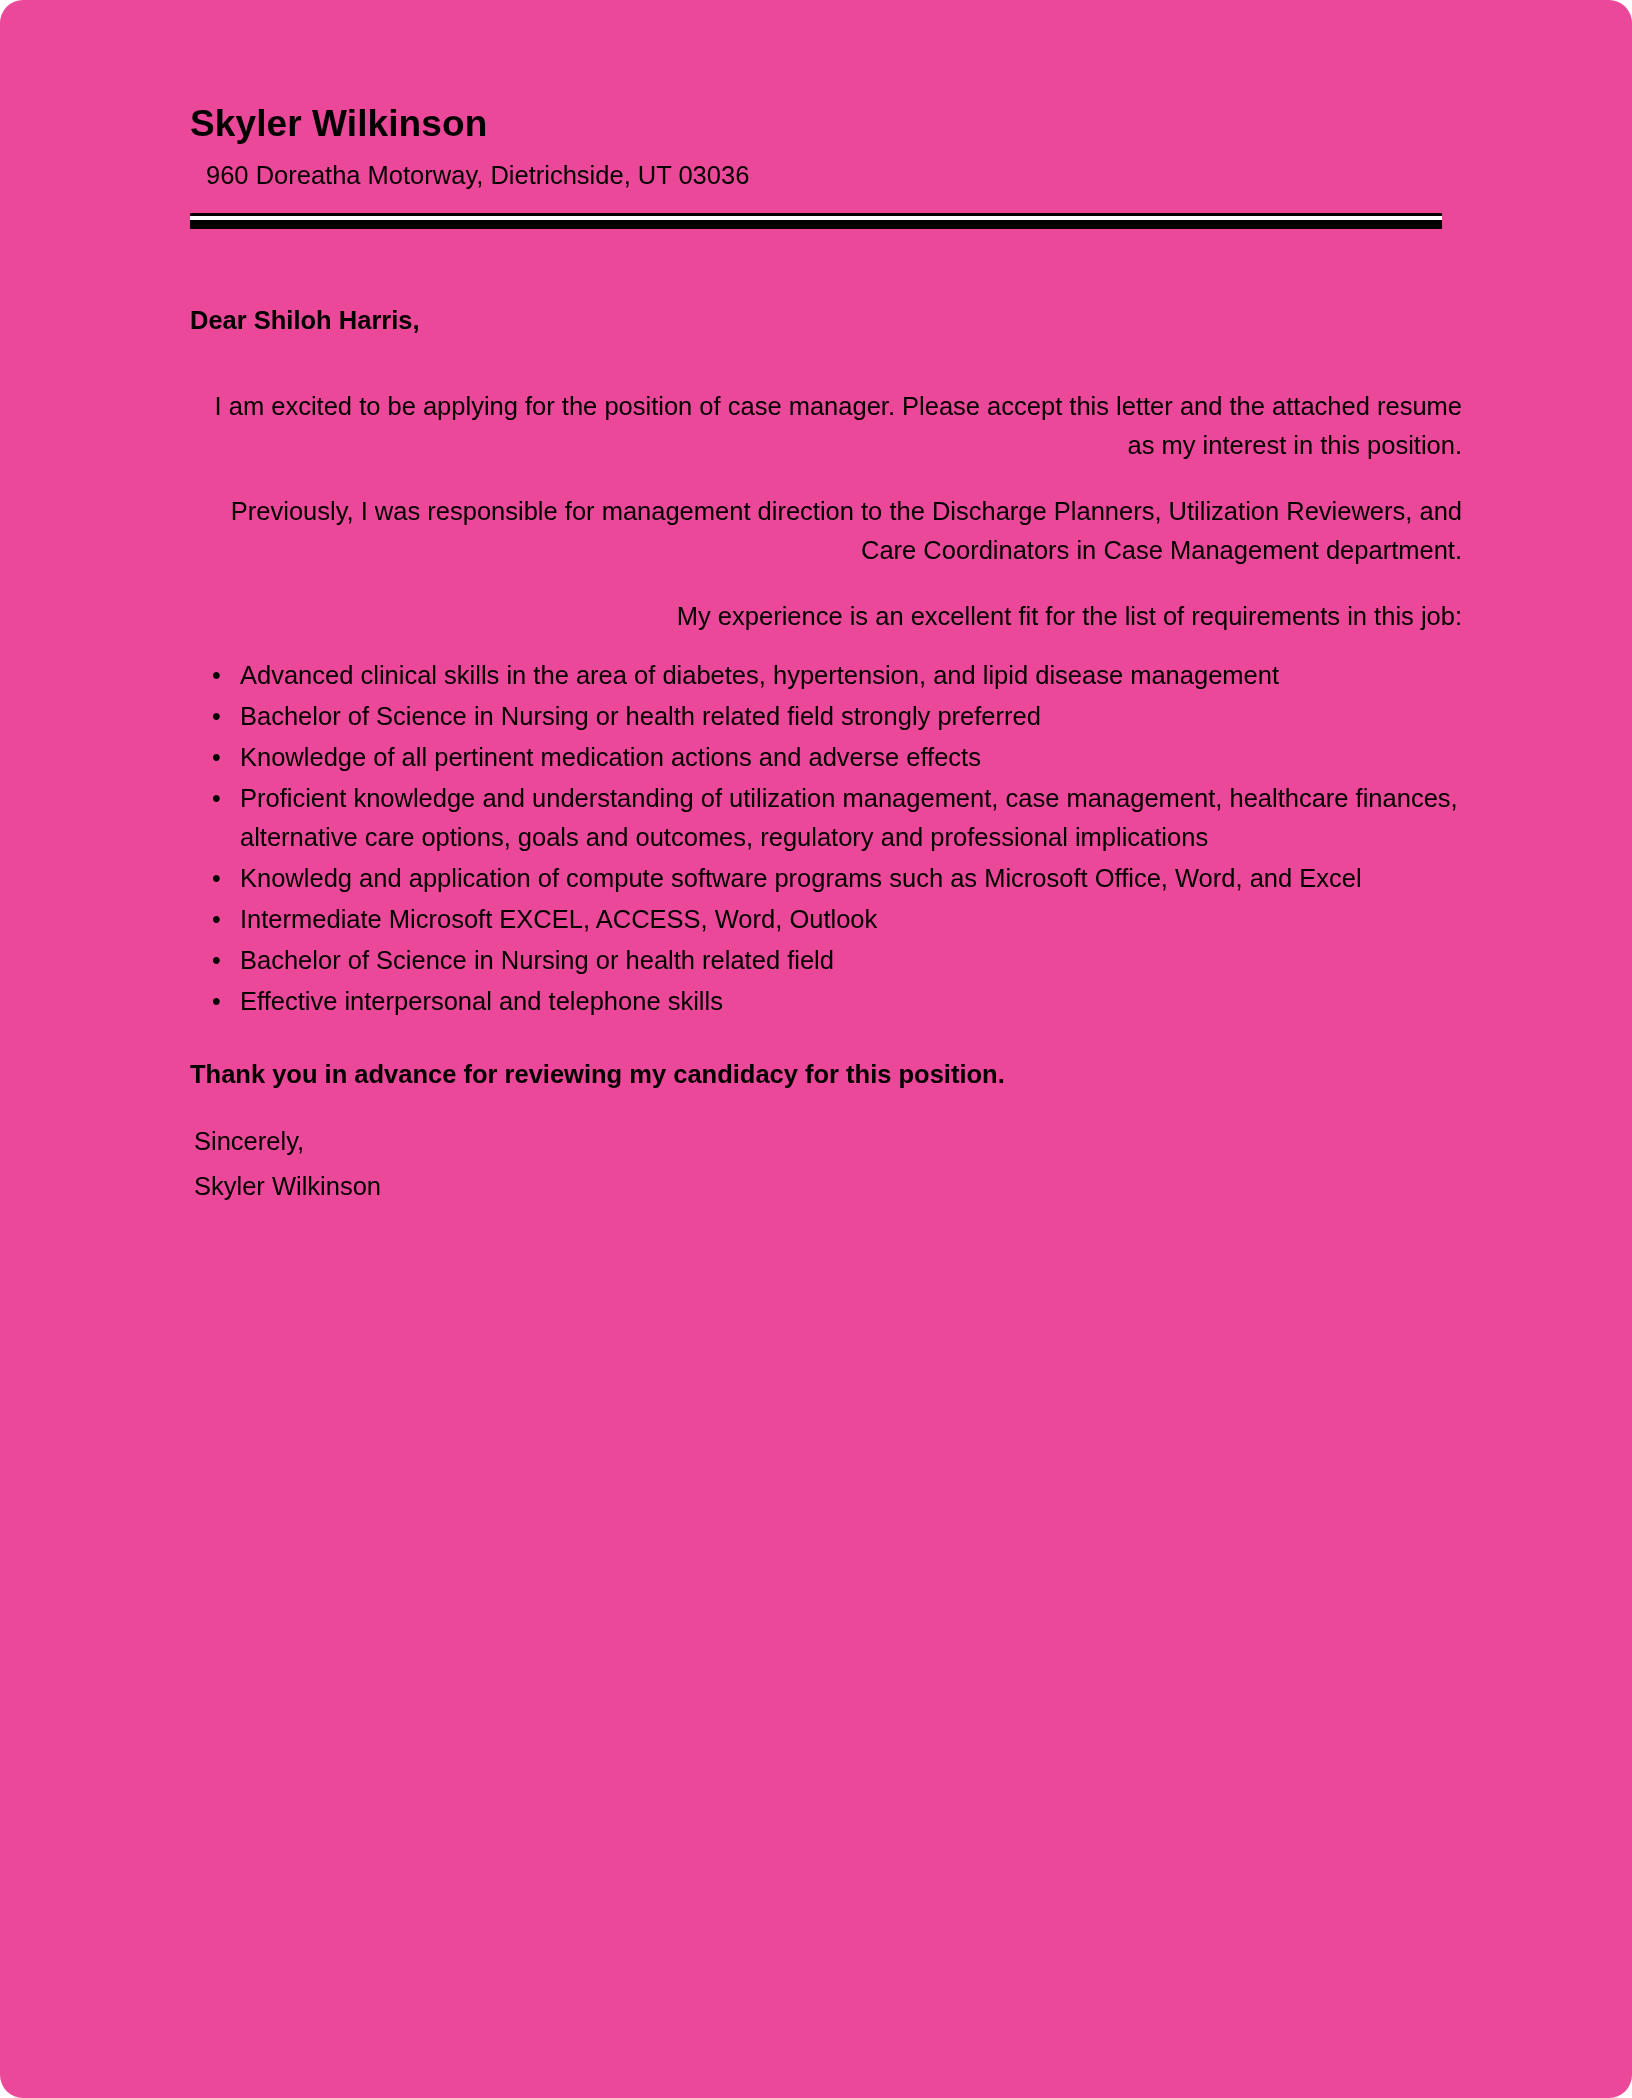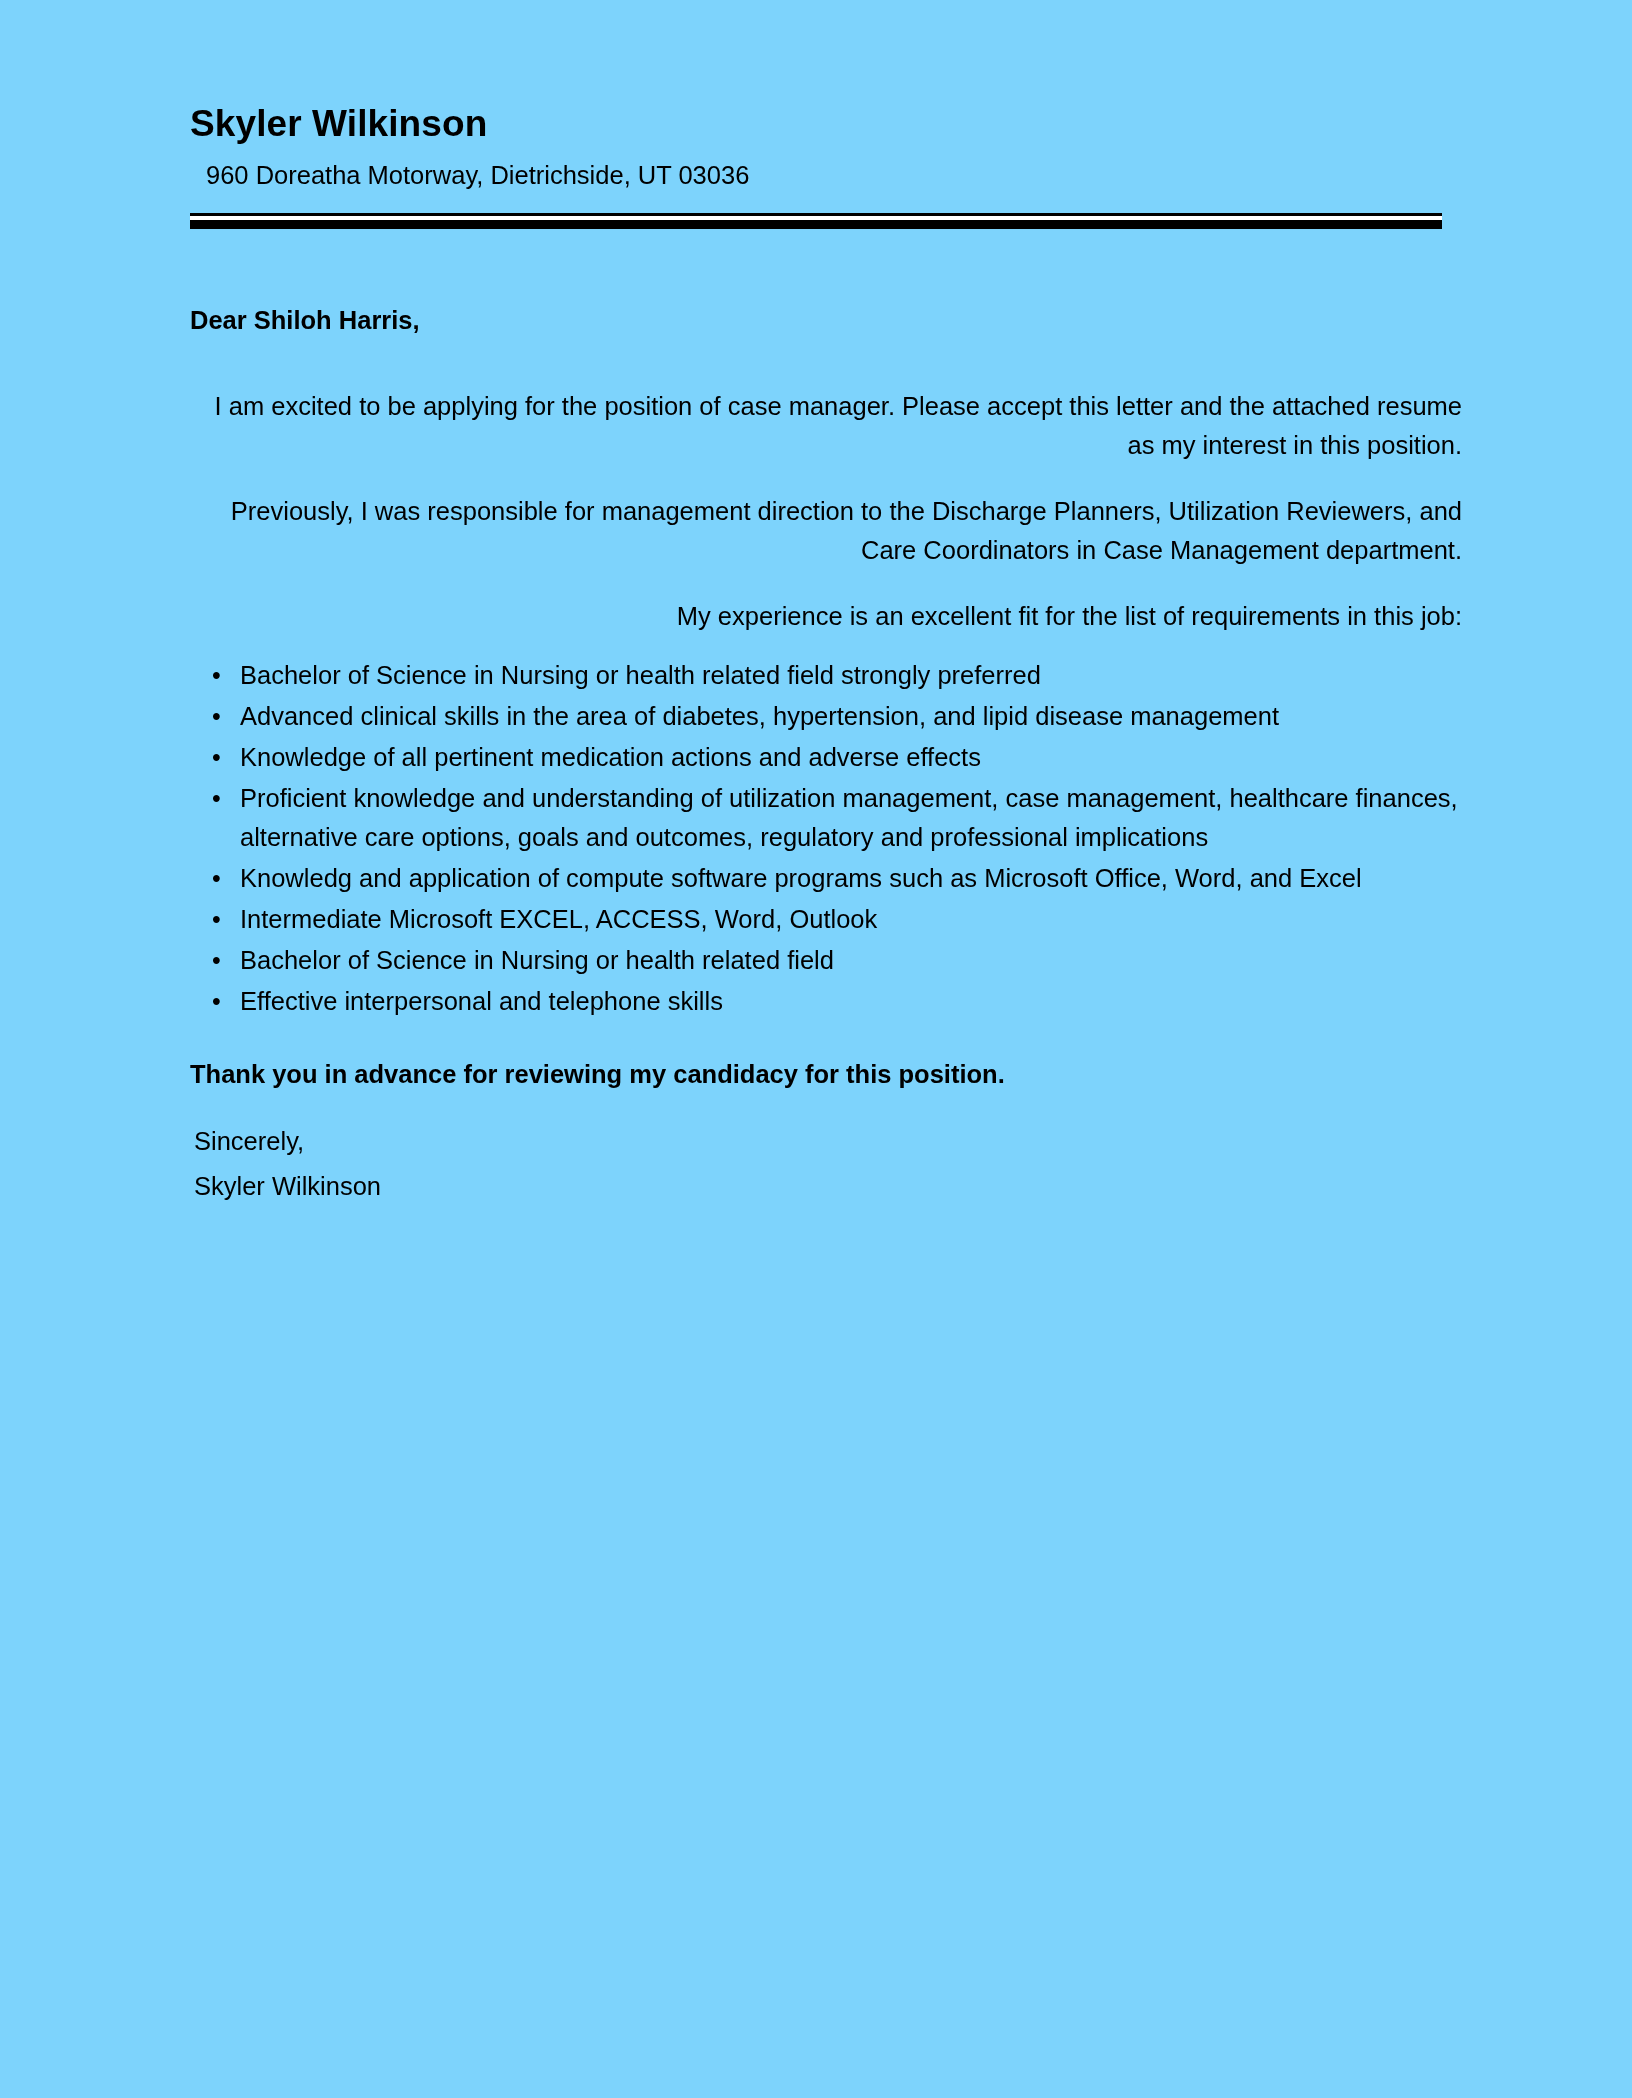--- a/index.html
+++ b/index.html
@@ -12,23 +12,24 @@
     height: 2098px;
     font-family: "Liberation Sans", sans-serif;
     color: #000000;
     -webkit-font-smoothing: antialiased;
   }
 
   .page {
     position: relative;
     width: 1632px;
     height: 2098px;
-    background: #7dd3fc;
+    background: #ec4899;
     box-sizing: border-box;
     padding: 0 190px 0 190px;
+    border-radius: 23px;
   }
 
   
   .letterhead {
     padding-top: 103px;
   }
   .name {
     font-size: 37px;
     font-weight: bold;
     letter-spacing: 0.1px;
@@ -140,22 +141,22 @@
 
     <div class="salutation">Dear Shiloh Harris,</div>
 
     <p class="para">I am excited to be applying for the position of case manager. Please accept this letter and the attached resume as my interest in this position.</p>
 
     <p class="para">Previously, I was responsible for management direction to the Discharge Planners, Utilization Reviewers, and Care Coordinators in Case Management department.</p>
 
     <p class="para lead-in">My experience is an excellent fit for the list of requirements in this job:</p>
 
     <ul class="requirements">
+      <li>Advanced clinical skills in the area of diabetes, hypertension, and lipid disease management</li>
       <li>Bachelor of Science in Nursing or health related field strongly preferred</li>
-      <li>Advanced clinical skills in the area of diabetes, hypertension, and lipid disease management</li>
       <li>Knowledge of all pertinent medication actions and adverse effects</li>
       <li>Proficient knowledge and understanding of utilization management, case management, healthcare finances, alternative care options, goals and outcomes, regulatory and professional implications</li>
       <li>Knowledg and application of compute software programs such as Microsoft Office, Word, and Excel</li>
       <li>Intermediate Microsoft EXCEL, ACCESS, Word, Outlook</li>
       <li>Bachelor of Science in Nursing or health related field</li>
       <li>Effective interpersonal and telephone skills</li>
     </ul>
 
     <div class="closing-bold">Thank you in advance for reviewing my candidacy for this position.</div>
 

